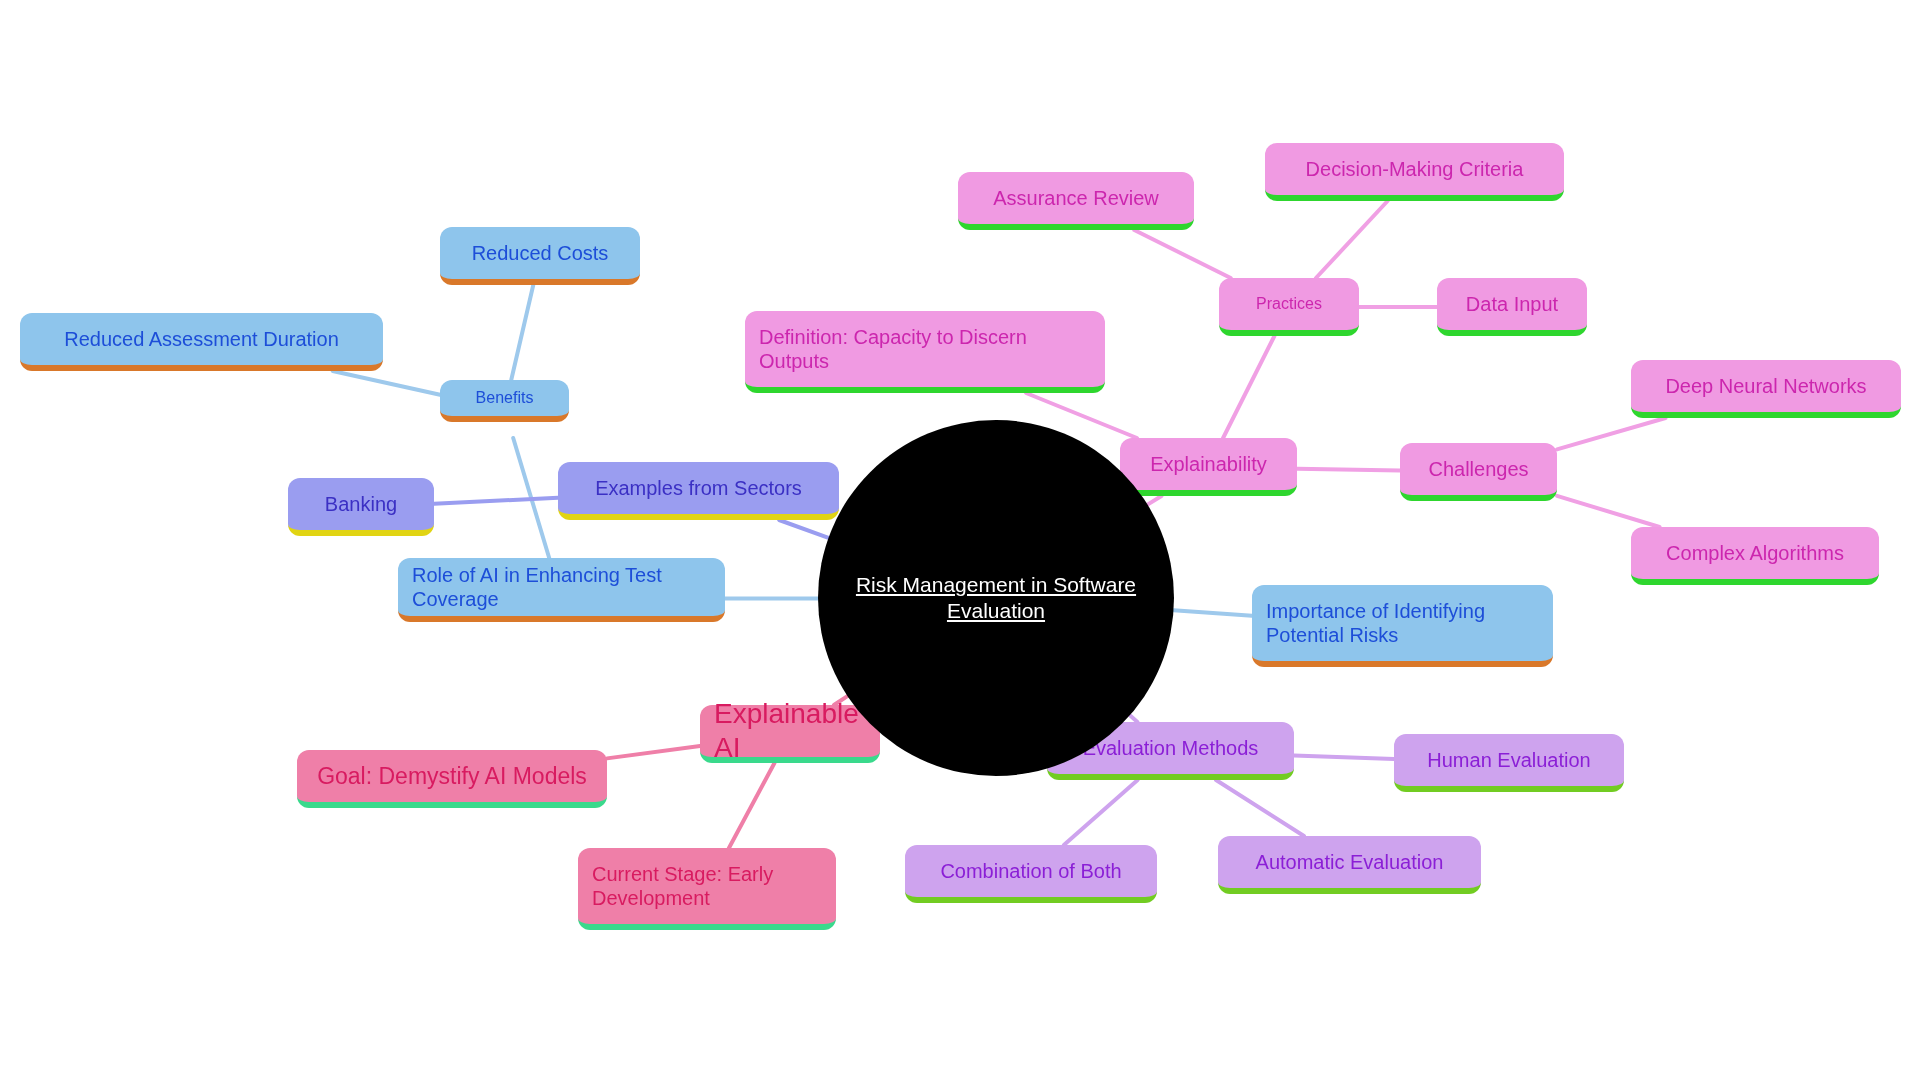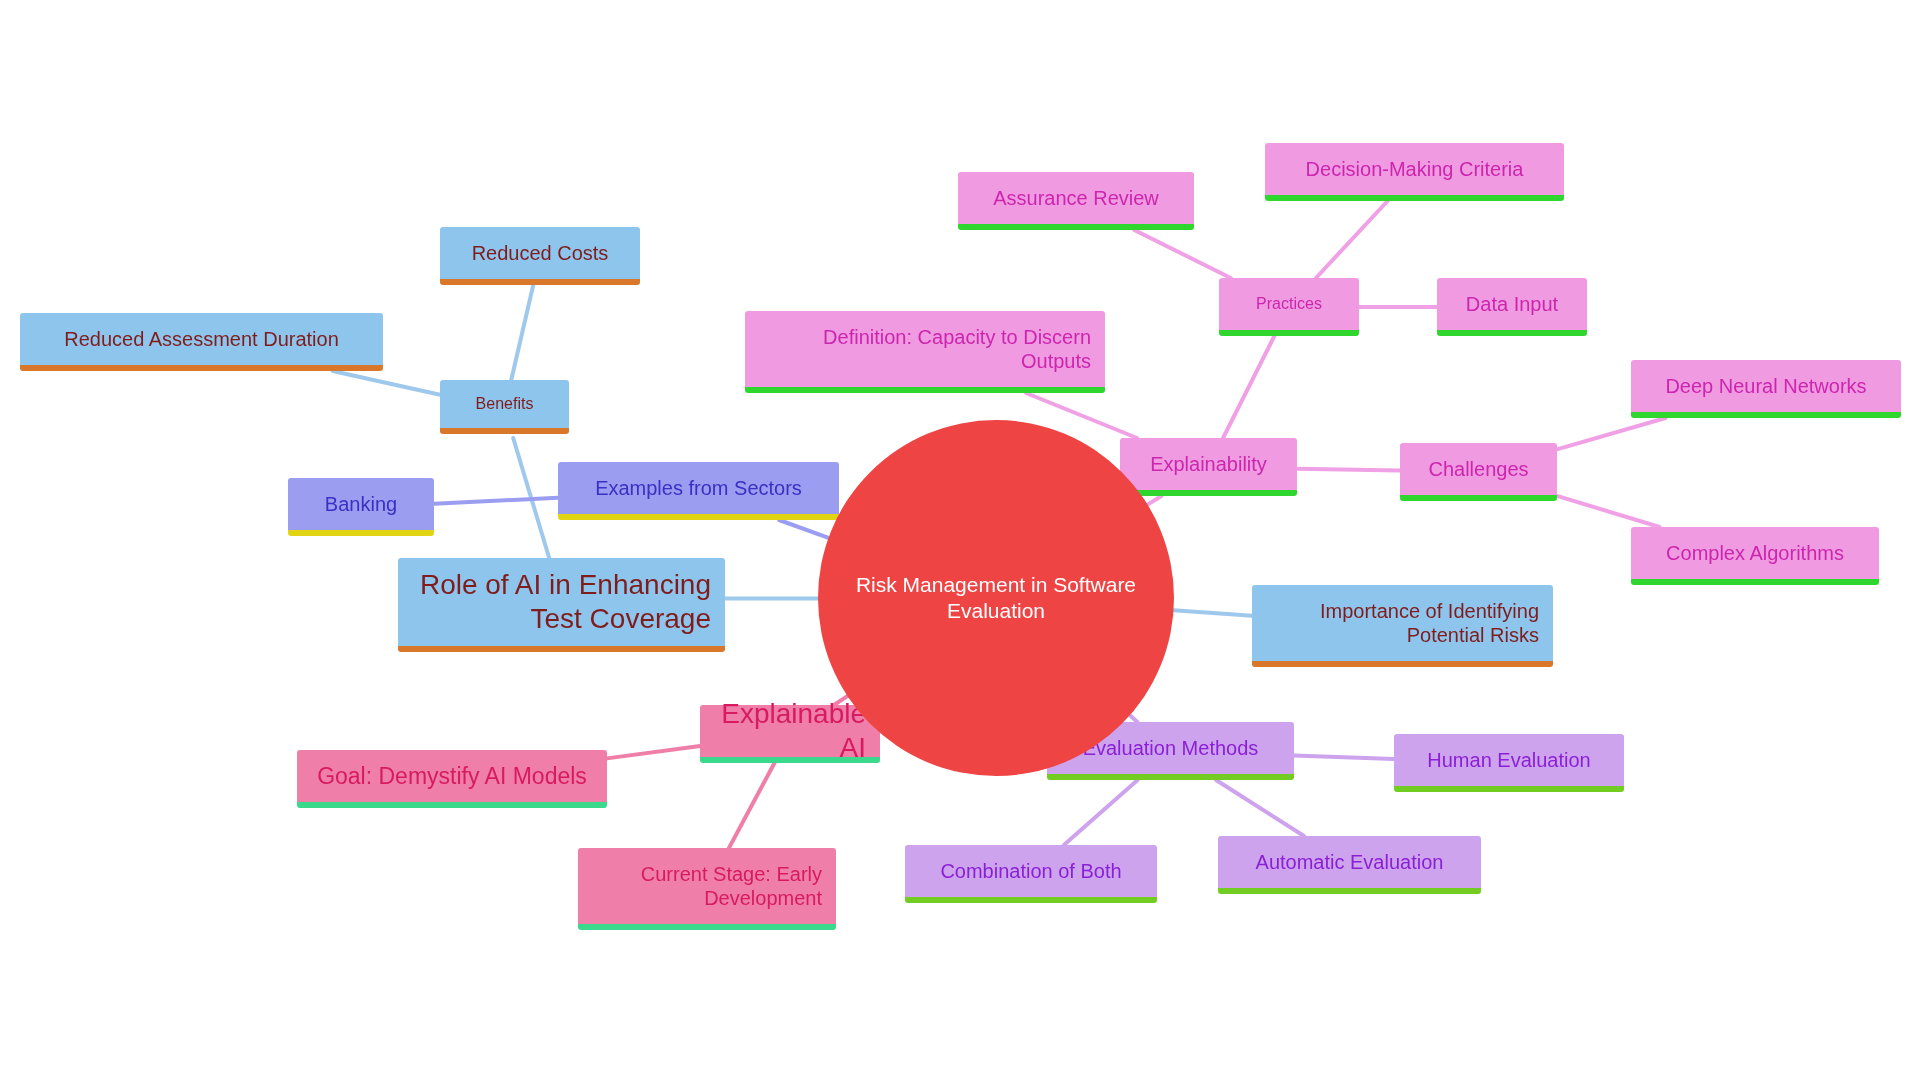--- a/index.html
+++ b/index.html
@@ -22,48 +22,49 @@
     position: absolute;
     left: 0;
     top: 0;
     width: 1920px;
     height: 1080px;
     pointer-events: none;
   }
   .node {
     position: absolute;
     box-sizing: border-box;
-    border-radius: 3px;
+    border-radius: 12px;
     display: flex;
     align-items: center;
     justify-content: center;
-    text-align: right;
+    text-align: left;
     line-height: 1.22;
-    padding: 24px 14px;
+    padding: 18px 14px;
     white-space: pre-line;
     z-index: 5;
   }
   .node-center {
     position: absolute;
     border-radius: 50%;
-    background: #ef4444;
+    background: #000000;
     color: #ffffff;
     display: flex;
     align-items: center;
     justify-content: center;
     text-align: center;
     line-height: 1.25;
     font-size: 21px;
     white-space: pre-line;
     z-index: 6;
+    text-decoration: underline;
   }
   
   .fam-blue {
     background: #8ec5ec;
-    color: #7f1d1d;
+    color: #1d4ed8;
     border-bottom: 6px solid #d9782a;
   }
   .fam-periwinkle {
     background: #9a9df0;
     color: #3b30c4;
     border-bottom: 6px solid #e1d413;
   }
   .fam-pink {
     background: #f09ae2;
     color: #cc26ae;
@@ -108,21 +109,21 @@
       <line x1="1294" y1="755.3781388478582" x2="1394" y2="758.9231905465288" stroke="#cea3ee" stroke-width="4" stroke-linecap="round"></line>
       <line x1="1137.6097560975609" y1="780" x2="1063.8902439024391" y2="845" stroke="#cea3ee" stroke-width="4" stroke-linecap="round"></line>
       <line x1="1216.0350877192982" y1="780" x2="1303.9649122807018" y2="836" stroke="#cea3ee" stroke-width="4" stroke-linecap="round"></line>
     </svg>
   <div id="node-layer">
       <div class="node fam-blue" style="left: 440px; top: 227px; width: 200px; height: 58px; font-size: 20px;">Reduced Costs</div>
       <div class="node fam-blue" style="left: 20px; top: 313px; width: 363px; height: 58px; font-size: 20px;">Reduced Assessment Duration</div>
       <div class="node fam-blue" style="left: 440px; top: 380px; width: 129px; height: 40px; font-size: 16px;">Benefits</div>
       <div class="node fam-periwinkle" style="left: 288px; top: 478px; width: 146px; height: 58px; font-size: 20px;">Banking</div>
       <div class="node fam-periwinkle" style="left: 558px; top: 462px; width: 281px; height: 58px; font-size: 20px;">Examples from Sectors</div>
-      <div class="node fam-blue" style="left: 398px; top: 558px; width: 327px; height: 94px; font-size: 28px;">Role of AI in Enhancing Test Coverage</div>
+      <div class="node fam-blue" style="left: 398px; top: 558px; width: 327px; height: 64px; font-size: 20px;">Role of AI in Enhancing Test Coverage</div>
       <div class="node fam-pink" style="left: 745px; top: 311px; width: 360px; height: 82px; font-size: 20px;">Definition: Capacity to Discern Outputs</div>
       <div class="node fam-pink" style="left: 958px; top: 172px; width: 236px; height: 58px; font-size: 20px;">Assurance Review</div>
       <div class="node fam-pink" style="left: 1265px; top: 143px; width: 299px; height: 58px; font-size: 20px;">Decision-Making Criteria</div>
       <div class="node fam-pink" style="left: 1219px; top: 278px; width: 140px; height: 58px; font-size: 16px;">Practices</div>
       <div class="node fam-pink" style="left: 1437px; top: 278px; width: 150px; height: 58px; font-size: 20px;">Data Input</div>
       <div class="node fam-pink" style="left: 1120px; top: 438px; width: 177px; height: 58px; font-size: 20px;">Explainability</div>
       <div class="node fam-pink" style="left: 1400px; top: 443px; width: 157px; height: 58px; font-size: 20px;">Challenges</div>
       <div class="node fam-pink" style="left: 1631px; top: 360px; width: 270px; height: 58px; font-size: 20px;">Deep Neural Networks</div>
       <div class="node fam-pink" style="left: 1631px; top: 527px; width: 248px; height: 58px; font-size: 20px;">Complex Algorithms</div>
       <div class="node fam-blue" style="left: 1252px; top: 585px; width: 301px; height: 82px; font-size: 20px;">Importance of Identifying Potential Risks</div>

